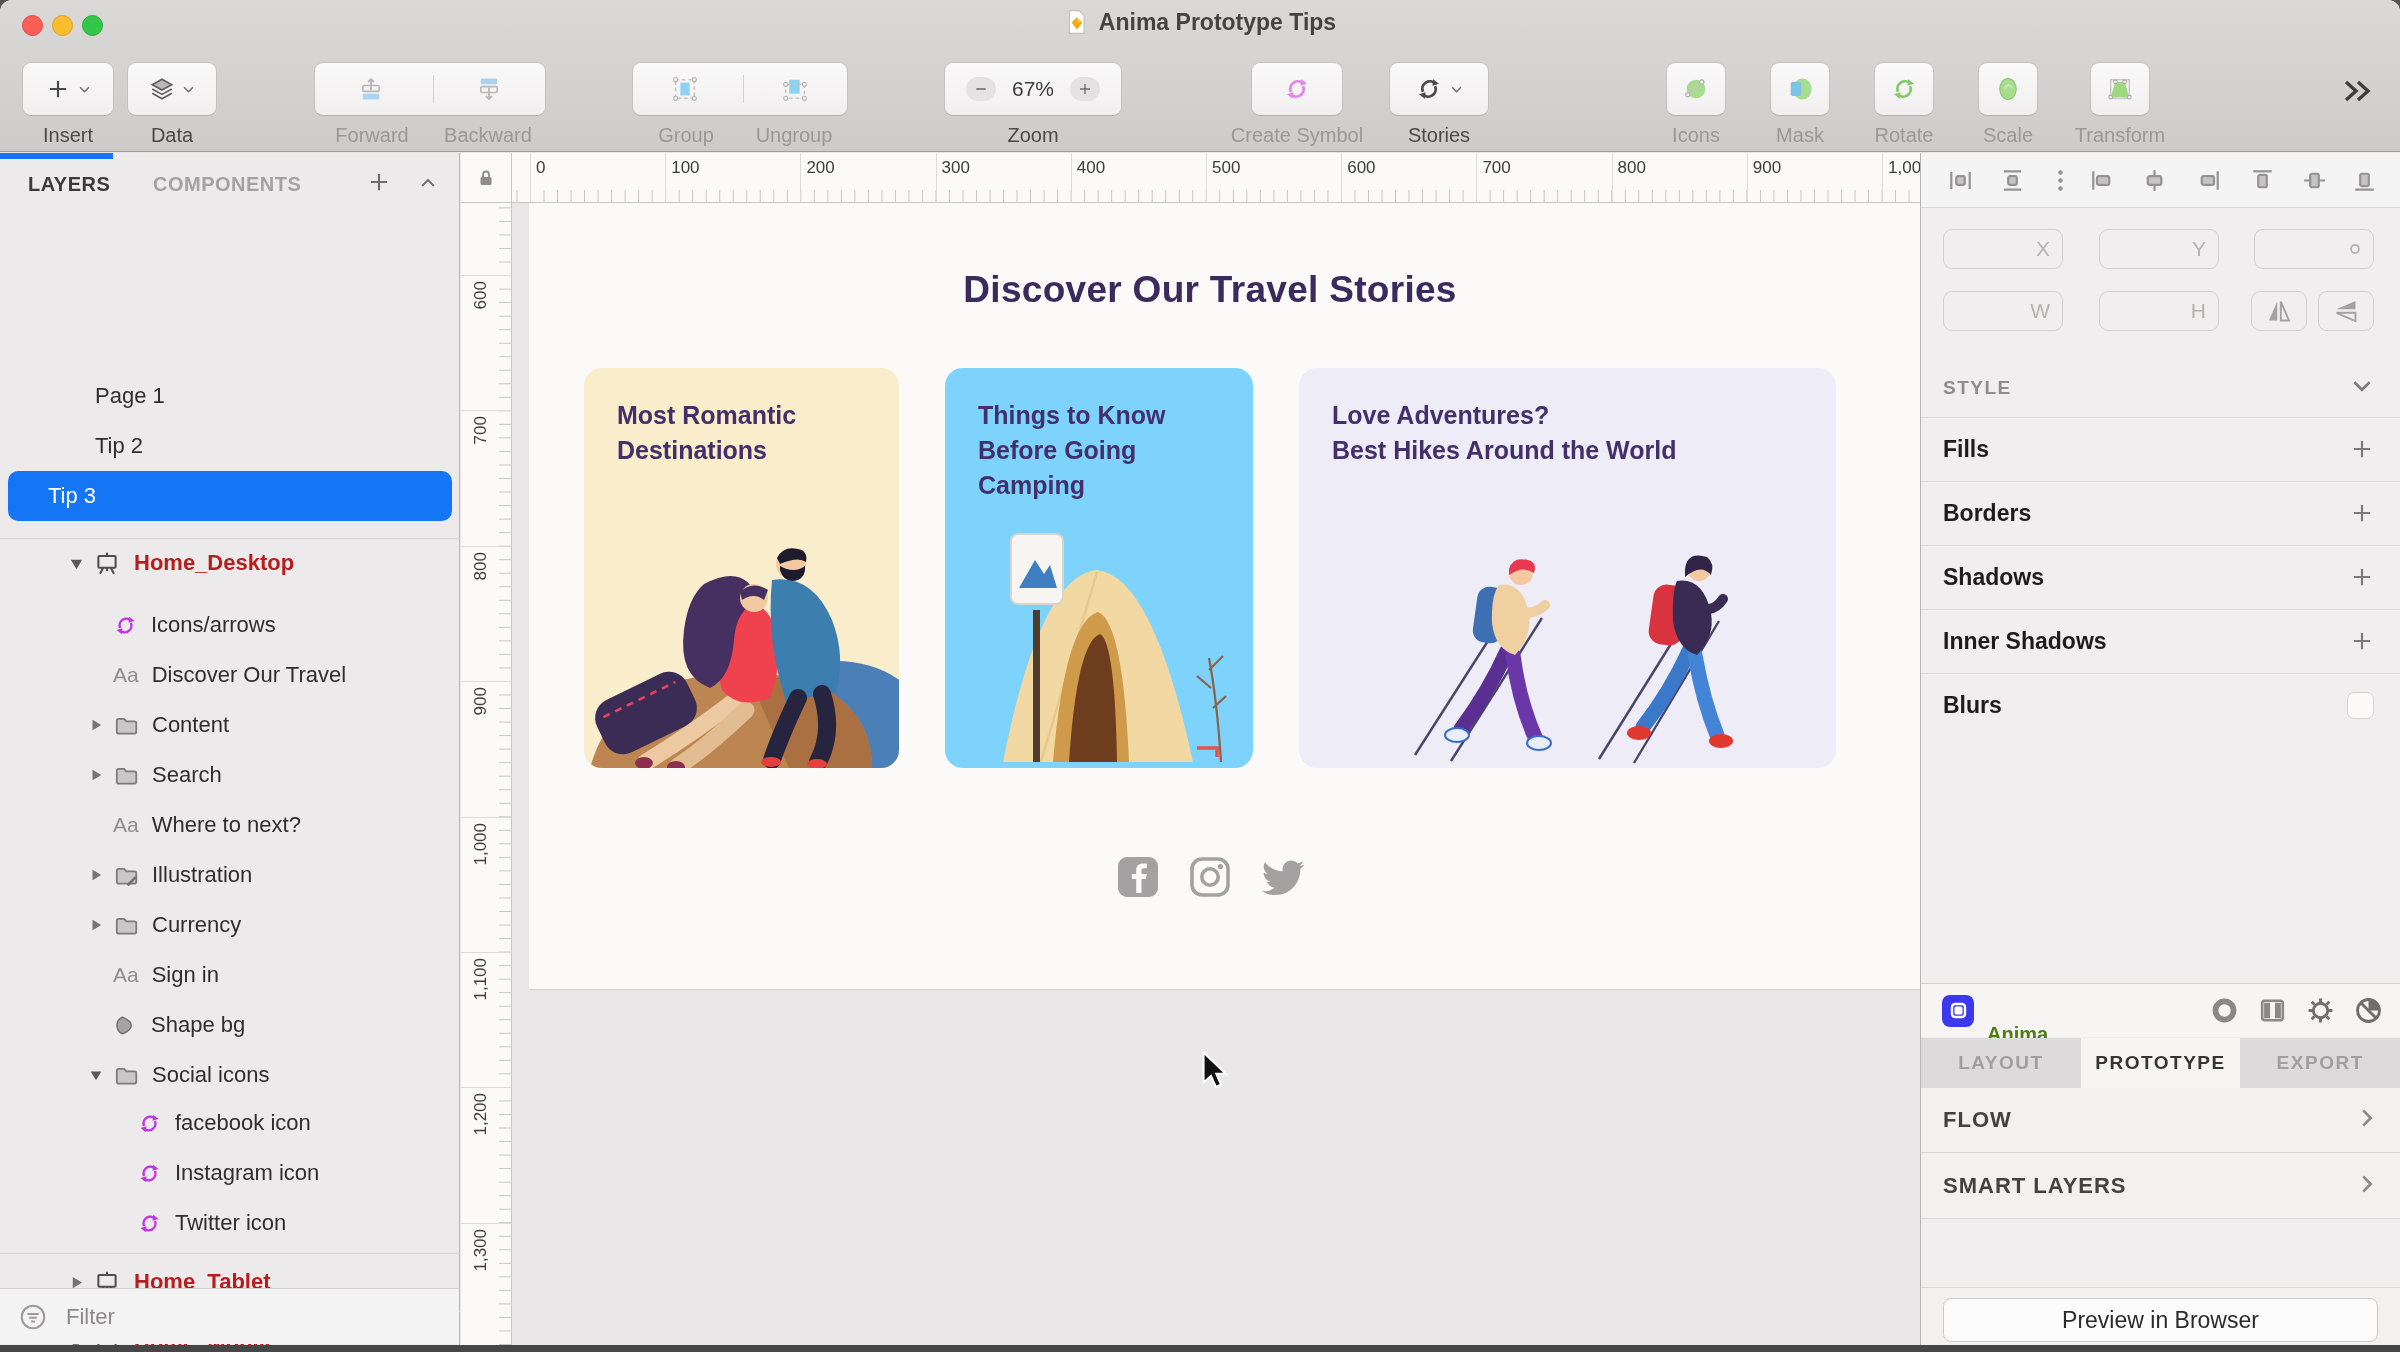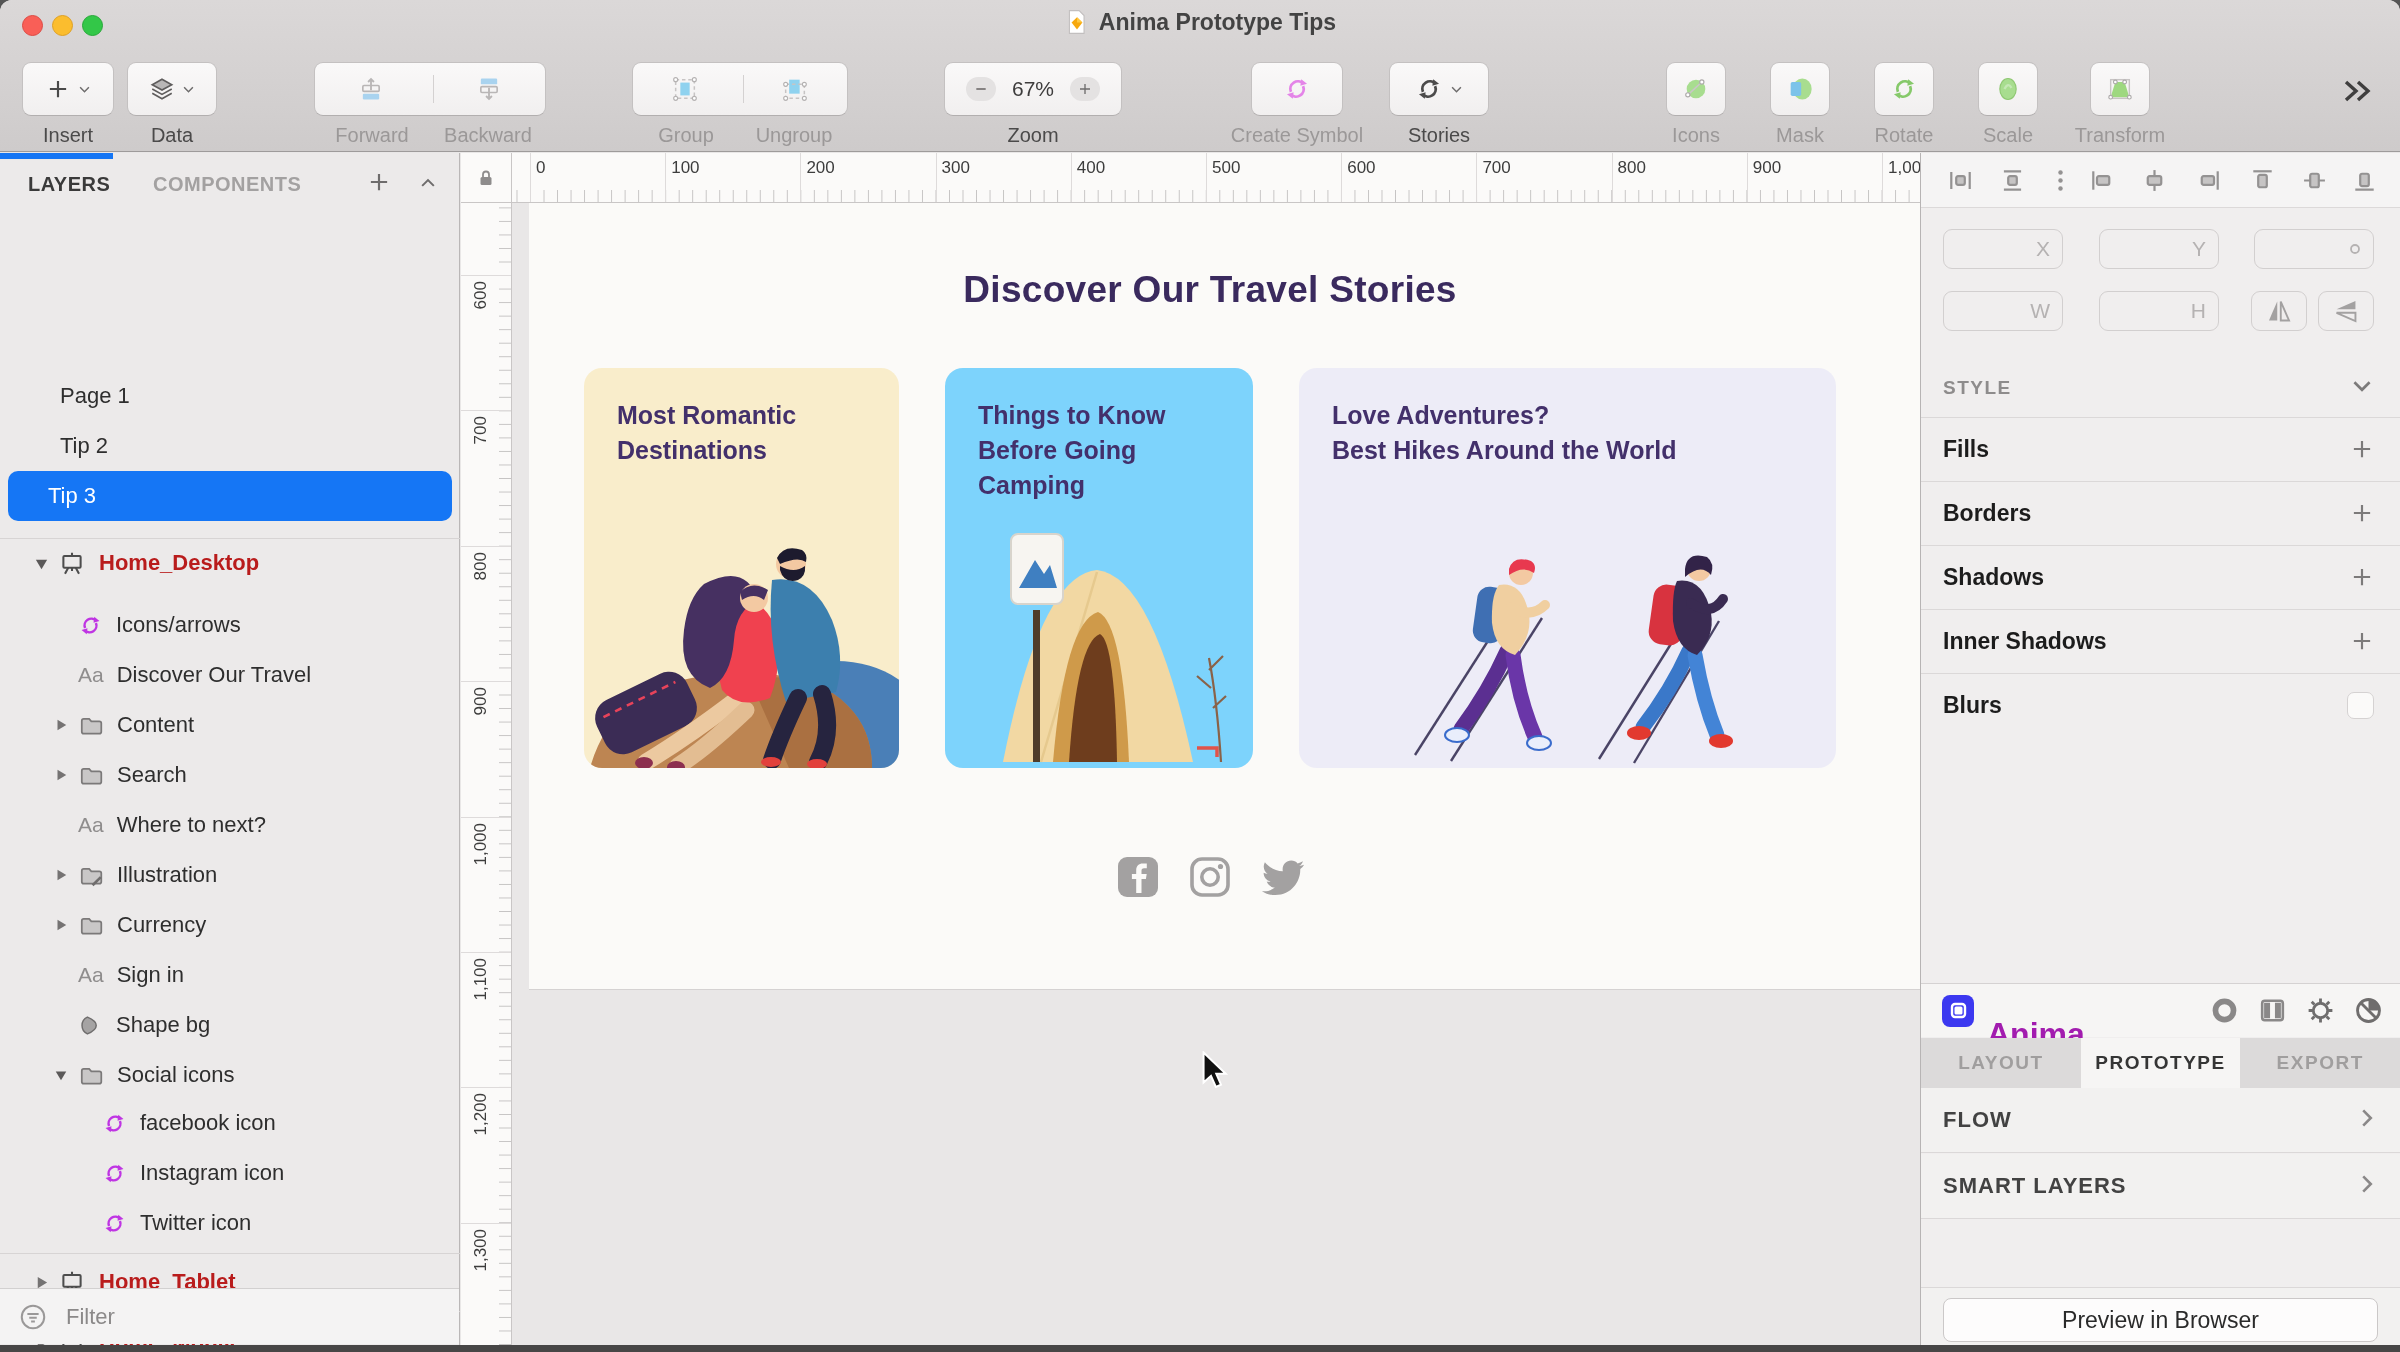--- a/index.html
+++ b/index.html
@@ -26,21 +26,21 @@
   .pm{width:30px;height:24px;border-radius:12px;background:#e4e2e2;display:flex;align-items:center;justify-content:center;}
   .tb-chev{position:absolute;top:78px;left:2340px;}
   
   .sidebar{position:absolute;left:0;top:153px;width:460px;bottom:0;background:#eceaea;border-right:1px solid #bab7b7;}
   .tabstrip-indicator{position:absolute;left:0;top:0;width:113px;height:6px;background:#1576f5;}
   .sb-header{position:absolute;left:0;top:6px;width:100%;height:54px;}
   .sb-tab{position:absolute;top:14px;font-size:20px;font-weight:700;letter-spacing:.5px;}
   .sb-tab.active{color:#3a3a3a;}
   .sb-tab.inactive{color:#a3a1a1;}
   .sb-hicon{position:absolute;top:10px;color:#6e6c6c;}
-  .row{position:absolute;left:12px;width:460px;height:50px;display:flex;align-items:center;font-size:22px;color:#2e2e2e;}
+  .row{position:absolute;left:0;width:460px;height:50px;display:flex;align-items:center;font-size:22px;color:#2e2e2e;padding-left:47px;}
   .row .tri{width:16px;margin-left:22px;display:flex;}
   .row .tri.l2{margin-left:42px;}
   .row .ric{display:flex;margin-left:8px;}
   .row .rlabel{margin-left:13px;white-space:nowrap;}
   .row.bold .rlabel{font-weight:700;color:#b91c1c;text-align:right;}
   .page-row .rlabel{margin-left:48px;}
   .sel-row{position:absolute;left:8px;width:444px;height:50px;border-radius:10px;background:#1576f5;display:flex;align-items:center;}
   .sel-row .rlabel{margin-left:40px;color:#fff;font-size:22px;}
   .sb-div{position:absolute;left:0;width:460px;height:1px;background:#d7d4d4;}
   .aa{font-size:21px;color:#8f8d8d;font-weight:400;}
@@ -69,21 +69,21 @@
   .alicon{position:absolute;top:14px;}
   .field{position:absolute;height:40px;border:1px solid #d2cfcf;border-radius:9px;display:flex;align-items:center;justify-content:flex-end;padding-right:12px;color:#b5b2b2;font-size:21px;}
   .fbtn{position:absolute;height:40px;border:1px solid #d2cfcf;border-radius:9px;display:flex;align-items:center;justify-content:center;}
   .sechead{position:absolute;left:22px;color:#8e8c8c;font-size:19px;font-weight:700;letter-spacing:1.5px;}
   .irow-label{position:absolute;left:22px;font-size:23px;font-weight:700;color:#1c1c1c;}
   .idiv{position:absolute;left:0;width:100%;height:1px;background:#dbd8d8;}
   .plus-pos{position:absolute;left:428px;}
   .blur-check{position:absolute;left:426px;width:27px;height:27px;border-radius:7px;background:#fbfaf9;border:1px solid #d5d2d2;}
   .anima-head{position:absolute;left:0;width:100%;height:54px;background:#f6f5f4;border-top:1px solid #d5d2d2;display:flex;align-items:center;}
   .anima-logo{width:32px;height:32px;border-radius:8px;background:#3c38f0;margin-left:21px;display:flex;align-items:center;justify-content:center;}
-  .anima-title{margin-left:13px;font-size:32px;font-weight:700;color:#a21caf;margin-top:48px;}
+  .anima-title{margin-left:13px;font-size:20px;font-weight:700;color:#4d7c0f;margin-top:48px;}
   .anima-hicons{position:absolute;right:16px;top:11px;display:flex;gap:17px;}
   .atabs{position:absolute;left:0;width:100%;height:50px;display:flex;}
   .atab{flex:1;display:flex;align-items:center;justify-content:center;font-size:19px;font-weight:700;letter-spacing:1.5px;background:#dcdada;color:#a09e9e;}
   .atab.active{background:#f6f5f4;color:#353535;}
   .prow{position:absolute;left:0;width:100%;height:65px;border-bottom:1px solid #dbd8d8;display:flex;align-items:center;background:#f2f1f0;}
   .prow .ptext{margin-left:22px;font-size:22px;font-weight:600;color:#424242;letter-spacing:1px;}
   .prow .pchev{position:absolute;right:20px;}
   .createbtn{position:absolute;right:22px;top:13px;width:110px;height:42px;background:#fdfcfc;border:1px solid #cbc8c8;border-radius:8px;display:flex;align-items:center;justify-content:center;font-size:22px;color:#2a2a2a;}
   .previewbtn{position:absolute;left:22px;right:22px;top:10px;height:44px;background:#fdfcfc;border:1px solid #cbc8c8;border-radius:8px;display:flex;align-items:center;justify-content:center;font-size:23px;color:#2a2a2a;}
   .panel-bottom{position:absolute;left:0;bottom:0;width:100%;height:65px;background:#f2f1f0;border-top:1px solid #dbd8d8;}

